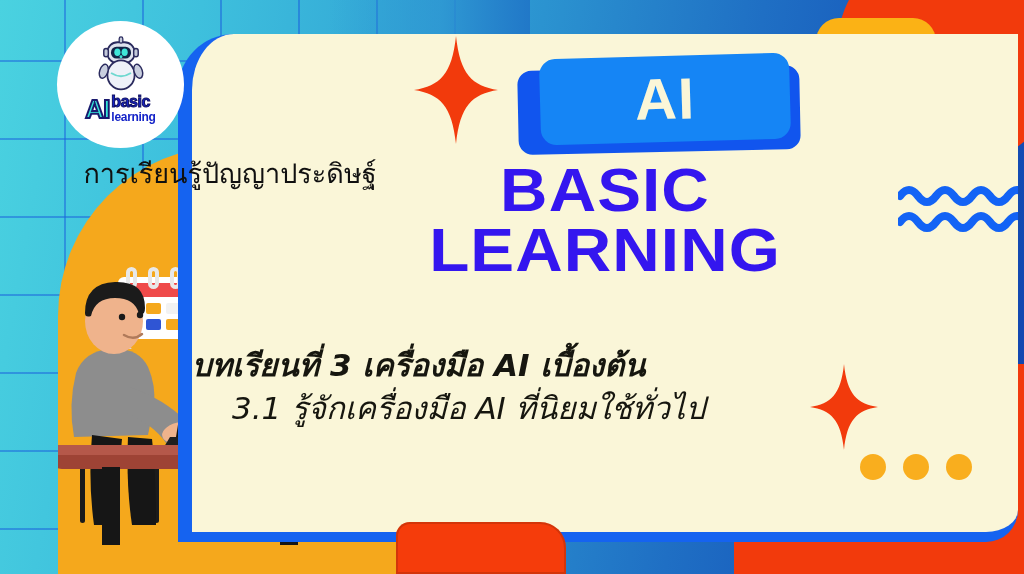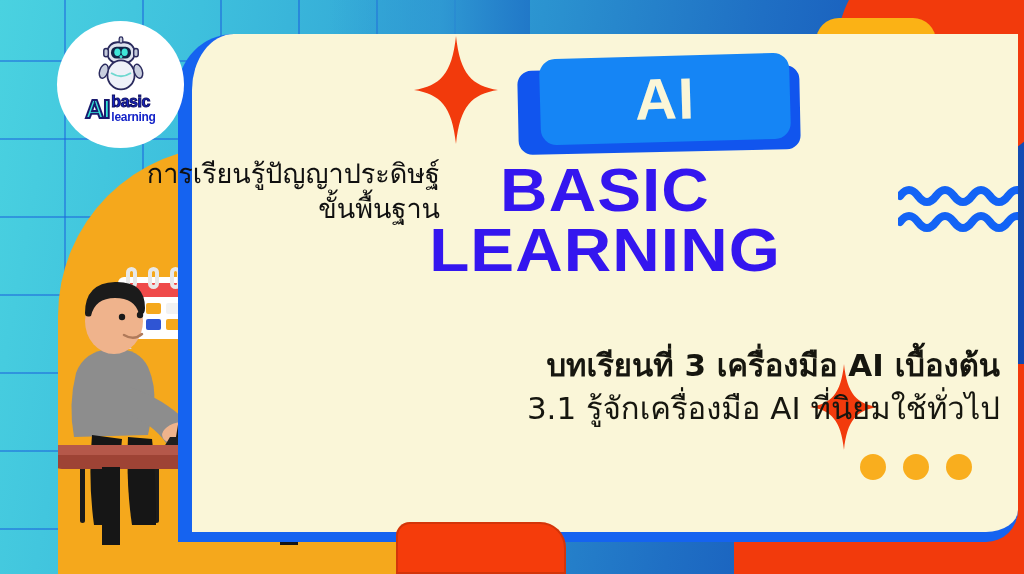--- a/index.html
+++ b/index.html
@@ -106,28 +106,29 @@
   .headline{
     position:absolute;left:0;right:0;top:126px;text-align:center;
     color:#3416ef;font-weight:800;font-size:62px;line-height:.96;
     letter-spacing:1px;
     font-family:"Liberation Sans","DejaVu Sans",sans-serif;
     transform:scaleX(1.06);
   }
   .headline div{white-space:nowrap;}
 
   
-  .thai-block{position:absolute;left:0;right:18px;top:312px;text-align:right;color:#16160f;}
+  .thai-block{position:absolute;left:0;right:18px;top:312px;text-align:left;color:#16160f;font-style:italic;}
   .thai-head{
     font-weight:700;font-size:31px;line-height:1.28;
     font-family:"DejaVu Sans","Liberation Sans",sans-serif;
   }
   .thai-line{
     font-weight:400;font-size:31px;line-height:1.42;
     font-family:"DejaVu Sans","Liberation Sans",sans-serif;
+    margin-left:40px;
   }
 
   
   .logo{
     position:absolute;left:57px;top:21px;width:127px;height:127px;
     border-radius:50%;background:#ffffff;
     display:flex;flex-direction:column;align-items:center;justify-content:flex-start;
     padding-top:14px;overflow:hidden;
   }
   .logo-bot{width:58px;height:58px;}
@@ -142,21 +143,21 @@
     font-size:16px;font-weight:800;color:#1423c8;
     -webkit-text-stroke:1px #101060;letter-spacing:-.5px;
     font-family:"Liberation Sans","DejaVu Sans",sans-serif;
   }
   .logo-learning{
     font-size:12px;font-weight:800;color:#1423c8;letter-spacing:-.3px;margin-top:1px;
     font-family:"Liberation Sans","DejaVu Sans",sans-serif;
   }
 
   .left-title{
-    position:absolute;left:20px;top:156px;width:420px;text-align:right;
+    position:absolute;left:20px;top:156px;width:420px;text-align:center;
     color:#101010;font-weight:400;font-size:27px;line-height:1.3;
     font-family:"DejaVu Sans","Liberation Sans",sans-serif;
   }
 
   
   .illus{position:absolute;left:58px;top:255px;width:350px;height:290px;}
 </style>
 </head>
 <body>
 
@@ -315,16 +316,15 @@
       <span class="logo-ai">AI</span>
       <span class="logo-bl">
         <span class="logo-basic">basic</span>
         <span class="logo-learning">learning</span>
       </span>
     </div>
   </div>
 
   <div class="left-title">
     <div>การเรียนรู้ปัญญาประดิษฐ์</div>
-    <div>ขั้นพื้นฐาน</div>
   </div>
 
 </div>
 
 </body></html>

